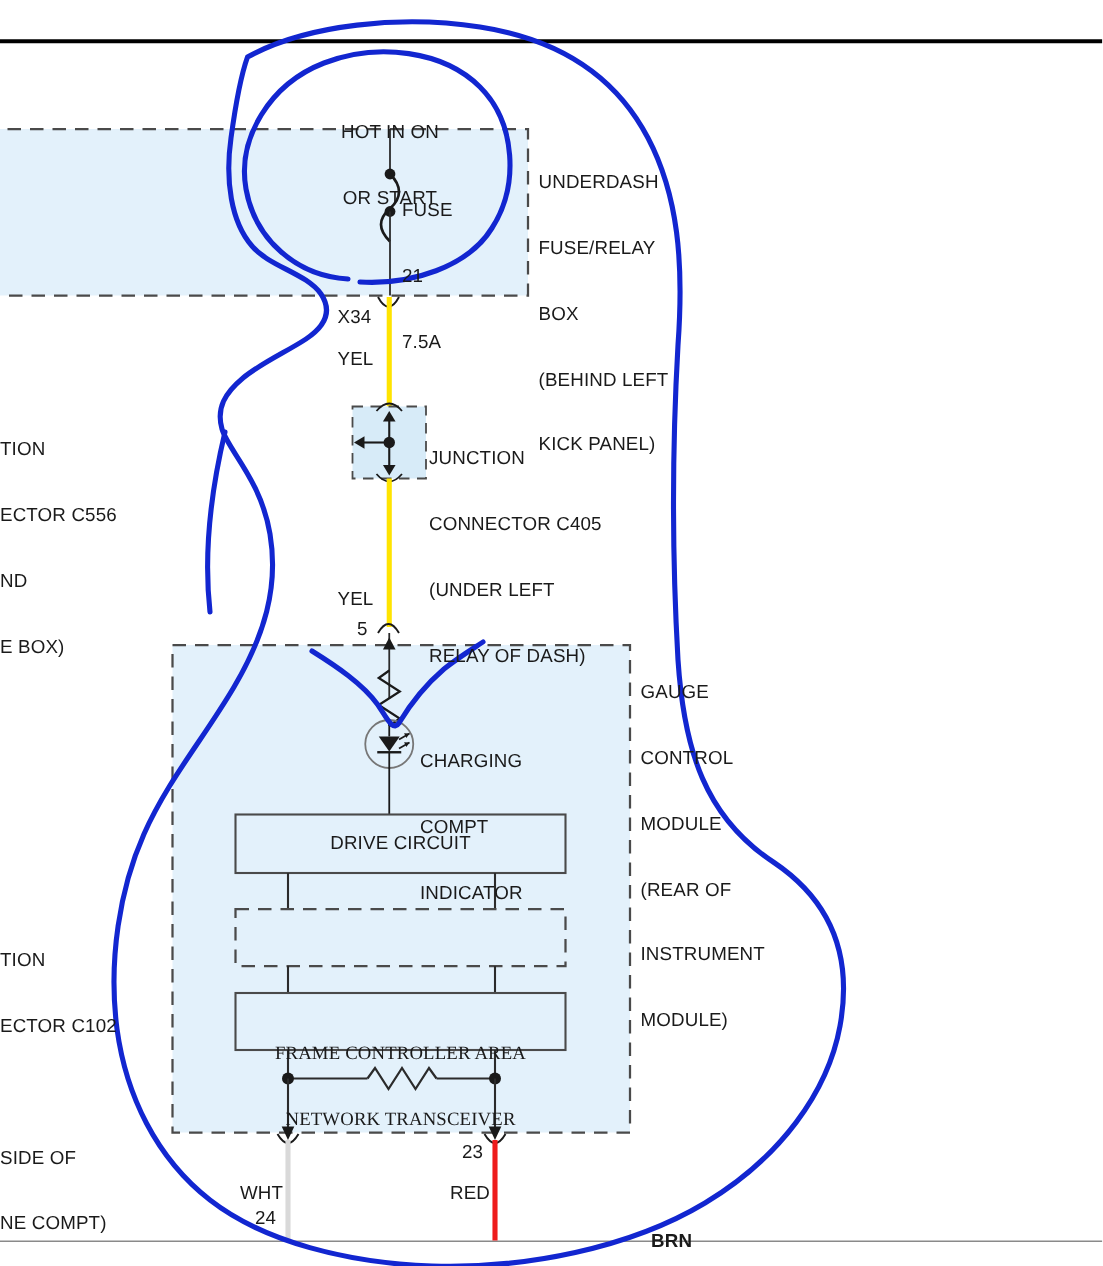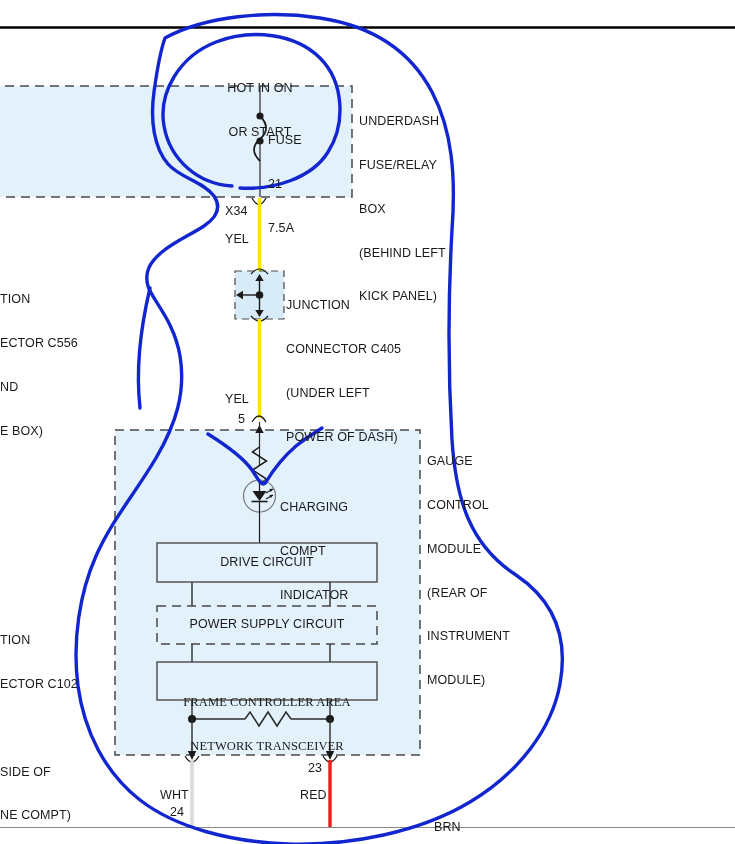--- a/index.html
+++ b/index.html
@@ -188,21 +188,21 @@
   </div>
 
   <div class="lbl" style="left:225px; top:204px;">X34</div>
 
   <div class="lbl" style="left:225px; top:232px;">YEL</div>
 
   <div class="lbl" style="left:286px; top:269px;">
     <div>JUNCTION</div>
     <div>CONNECTOR C405</div>
     <div>(UNDER LEFT</div>
-    <div>POWER OF DASH)</div>
+    <div>RELAY OF DASH)</div>
   </div>
 
   <div class="lbl" style="left:225px; top:392px;">YEL</div>
 
   <div class="lbl" style="left:238px; top:412px;">5</div>
 
   <div class="lbl" style="left:0px; top:263px;">
     <div>TION</div>
     <div>ECTOR C556</div>
     <div>ND</div>
@@ -227,27 +227,26 @@
   </div>
 
   <div class="lbl" style="left:280px; top:471px;">
     <div>CHARGING</div>
     <div>COMPT</div>
     <div>INDICATOR</div>
   </div>
 
   <div class="lbl center" style="left:157px; top:555px; width:220px;">DRIVE CIRCUIT</div>
 
-  <div class="lbl center" style="left:157px; top:617px; width:220px;">POWER SUPPLY CIRCUIT</div>
 
   <div class="lbl center" style="left:157px; top:666px; width:220px;font-family:Liberation Serif, serif;">
     <div>FRAME CONTROLLER AREA</div>
     <div>NETWORK TRANSCEIVER</div>
   </div>
 
   <div class="lbl" style="left:170px; top:805px;">24</div>
   <div class="lbl" style="left:308px; top:761px;">23</div>
 
   <div class="lbl" style="left:160px; top:788px;">WHT</div>
   <div class="lbl" style="left:300px; top:788px;">RED</div>
-  <div class="lbl" style="left:434px; top:820px;">BRN</div>
+  <div class="lbl" style="left:434px; top:820px;font-weight:bold;">BRN</div>
 
 </div>
 
 </body></html>

